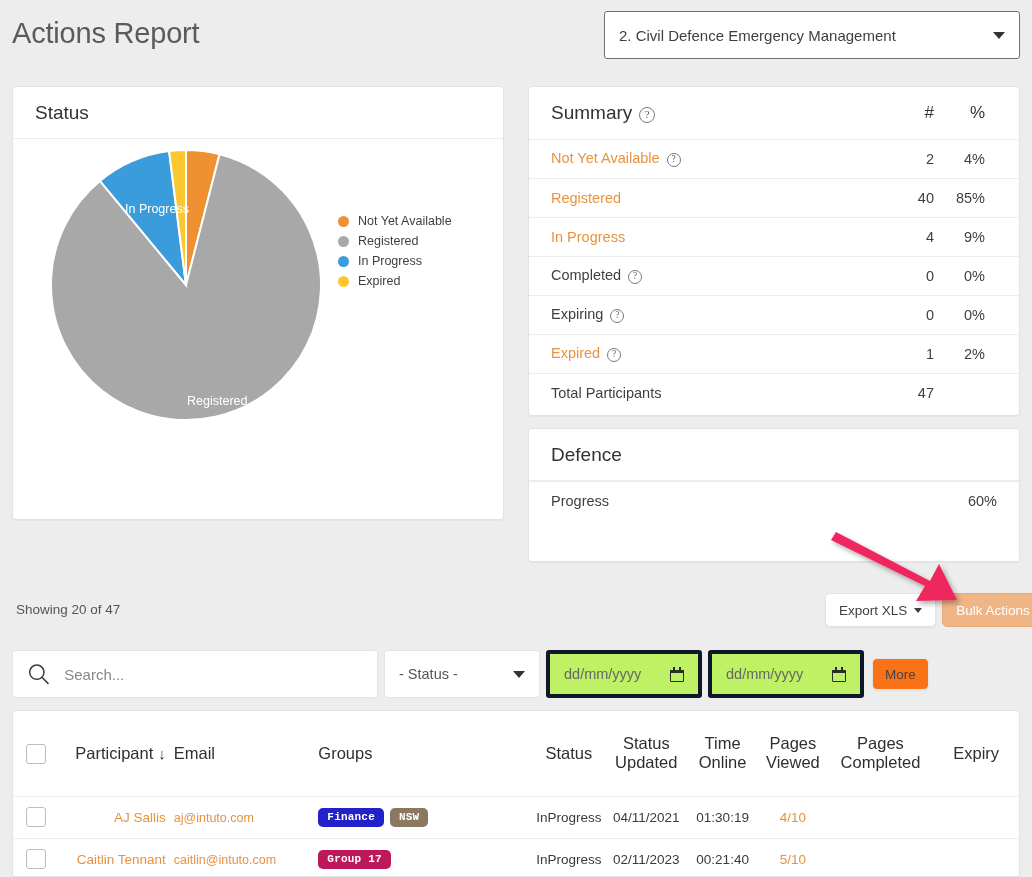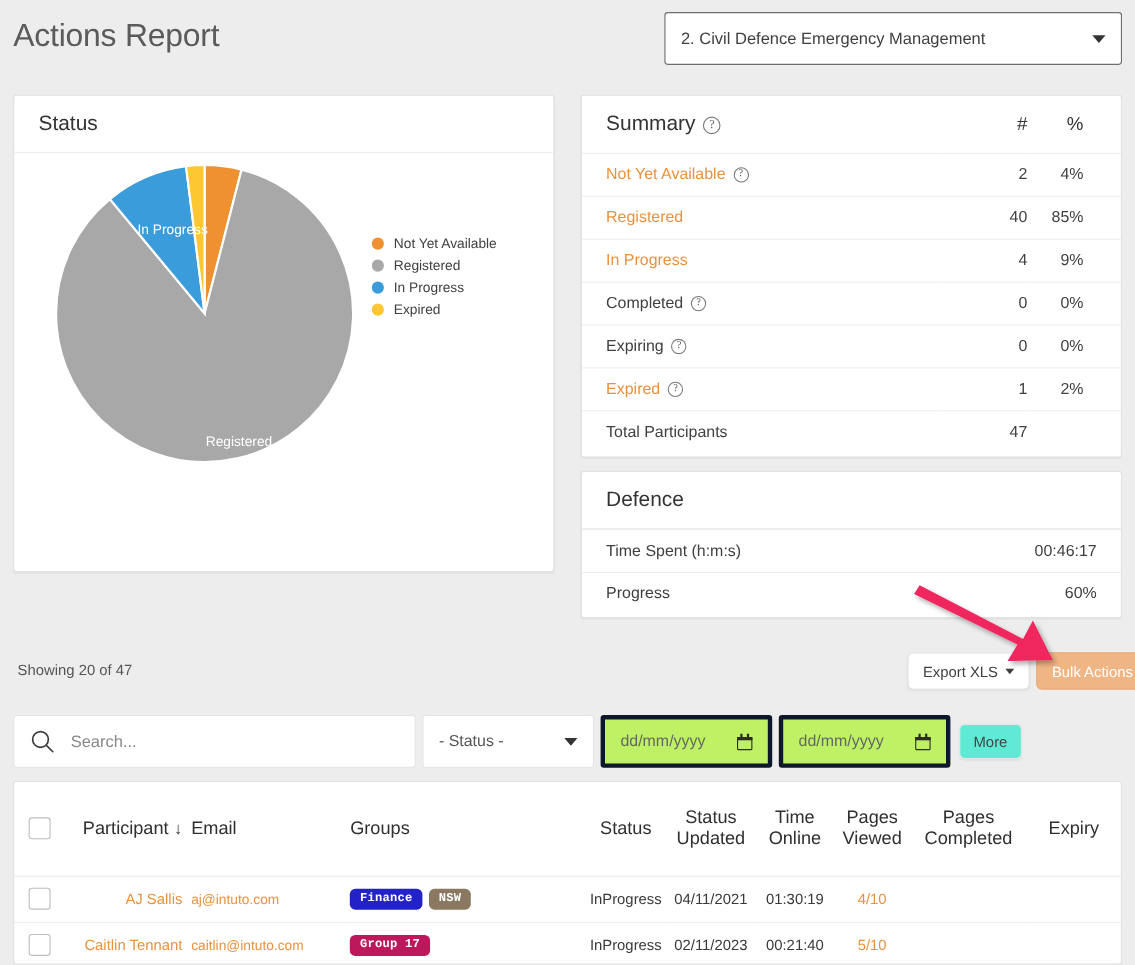--- a/index.html
+++ b/index.html
@@ -111,21 +111,21 @@
     display:flex; align-items:center; padding:0 14px; font-size:14.5px; color:#666;
     cursor:pointer; margin-right:6px;justify-content:space-between;
   }
   .date-box .label { flex:1; }
   .cal-icon { width:14px; height:15px; position:relative; }
   .cal-icon .body { position:absolute; left:0; top:3px; width:14px; height:12px; border:1.6px solid #2b2b2b; border-radius:1px; }
   .cal-icon .bar  { position:absolute; left:0; top:3px; width:14px; height:3.5px; background:#2b2b2b; }
   .cal-icon .p1   { position:absolute; left:3px; top:0; width:1.8px; height:4px; background:#2b2b2b; }
   .cal-icon .p2   { position:absolute; right:3px; top:0; width:1.8px; height:4px; background:#2b2b2b; }
   .more-btn {
-    height:32px; background:#5eead4; border:1px solid #e6e6e6; border-radius:5px;
+    height:32px; background:#f97316; border:1px solid #e6e6e6; border-radius:5px;
     display:flex; align-items:center; padding:0 12px; font-size:13.5px; color:#444;
     box-shadow:0 1px 2px rgba(0,0,0,.06); cursor:pointer; margin-left:2px;
   }
 
   
   #data-card { left:12px; top:710px; width:1008px; height:167px; overflow:hidden; }
   table.grid { width:100%; border-collapse:collapse; table-layout:fixed; }
   table.grid th {
     font-weight:400; font-size:16.5px; color:#2f2f2f; vertical-align:middle;
     padding:0 4px; height:85px; border-bottom:1px solid #ececec;
@@ -256,24 +256,20 @@
     </table>
   </div>
 
   <div class="card" id="averages-card">
     <div class="card-head">
       <span>Defence</span>
     </div>
     <table class="avg-table">
       <tbody id="averages-body">
           <tr>
-            <td>Time Spent (h:m:s)</td>
-            <td class="val">00:46:17</td>
-          </tr>
-          <tr>
             <td>Progress</td>
             <td class="val">60%</td>
           </tr>
         </tbody>
     </table>
   </div>
 
   <div class="showing">Showing 20 of 47</div>
   <div class="btn-group">
     <div class="btn btn-light">

